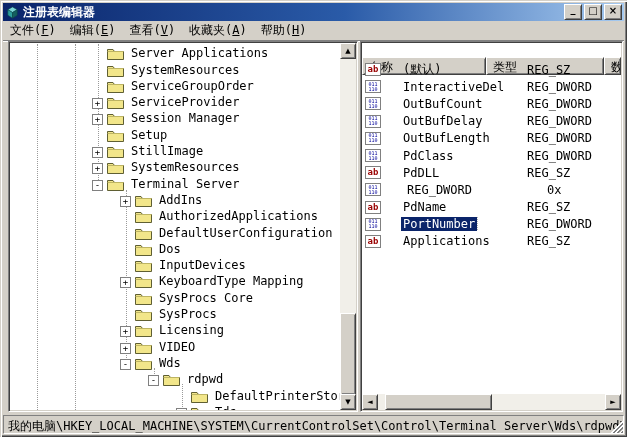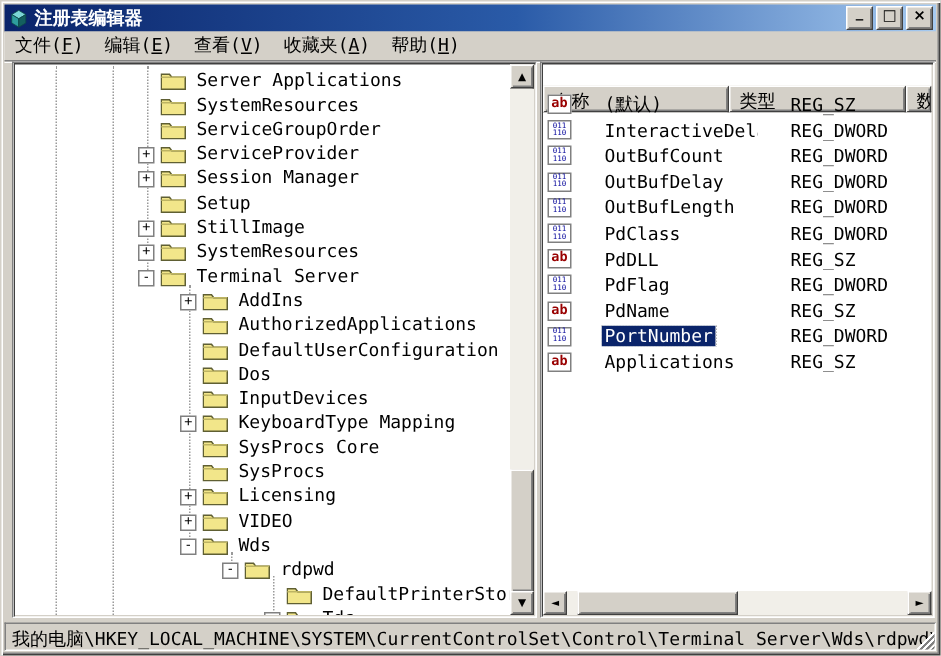--- a/index.html
+++ b/index.html
@@ -488,21 +488,20 @@
         </div>
 
         <div class="lrow">
           <span class="icon-cell">
 
             <span class="reg-icon dw">
               <span class="">011</span>
               <span class="">110</span>
             </span>
           </span>
-          <span class="name"><span class="name-text">PdFlag</span></span>
           <span class="type">REG_DWORD</span>
           <span class="data">0x</span>
         </div>
 
         <div class="lrow">
           <span class="icon-cell">
             <span class="reg-icon sz">ab</span>
 
           </span>
           <span class="name"><span class="name-text">PdName</span></span>

